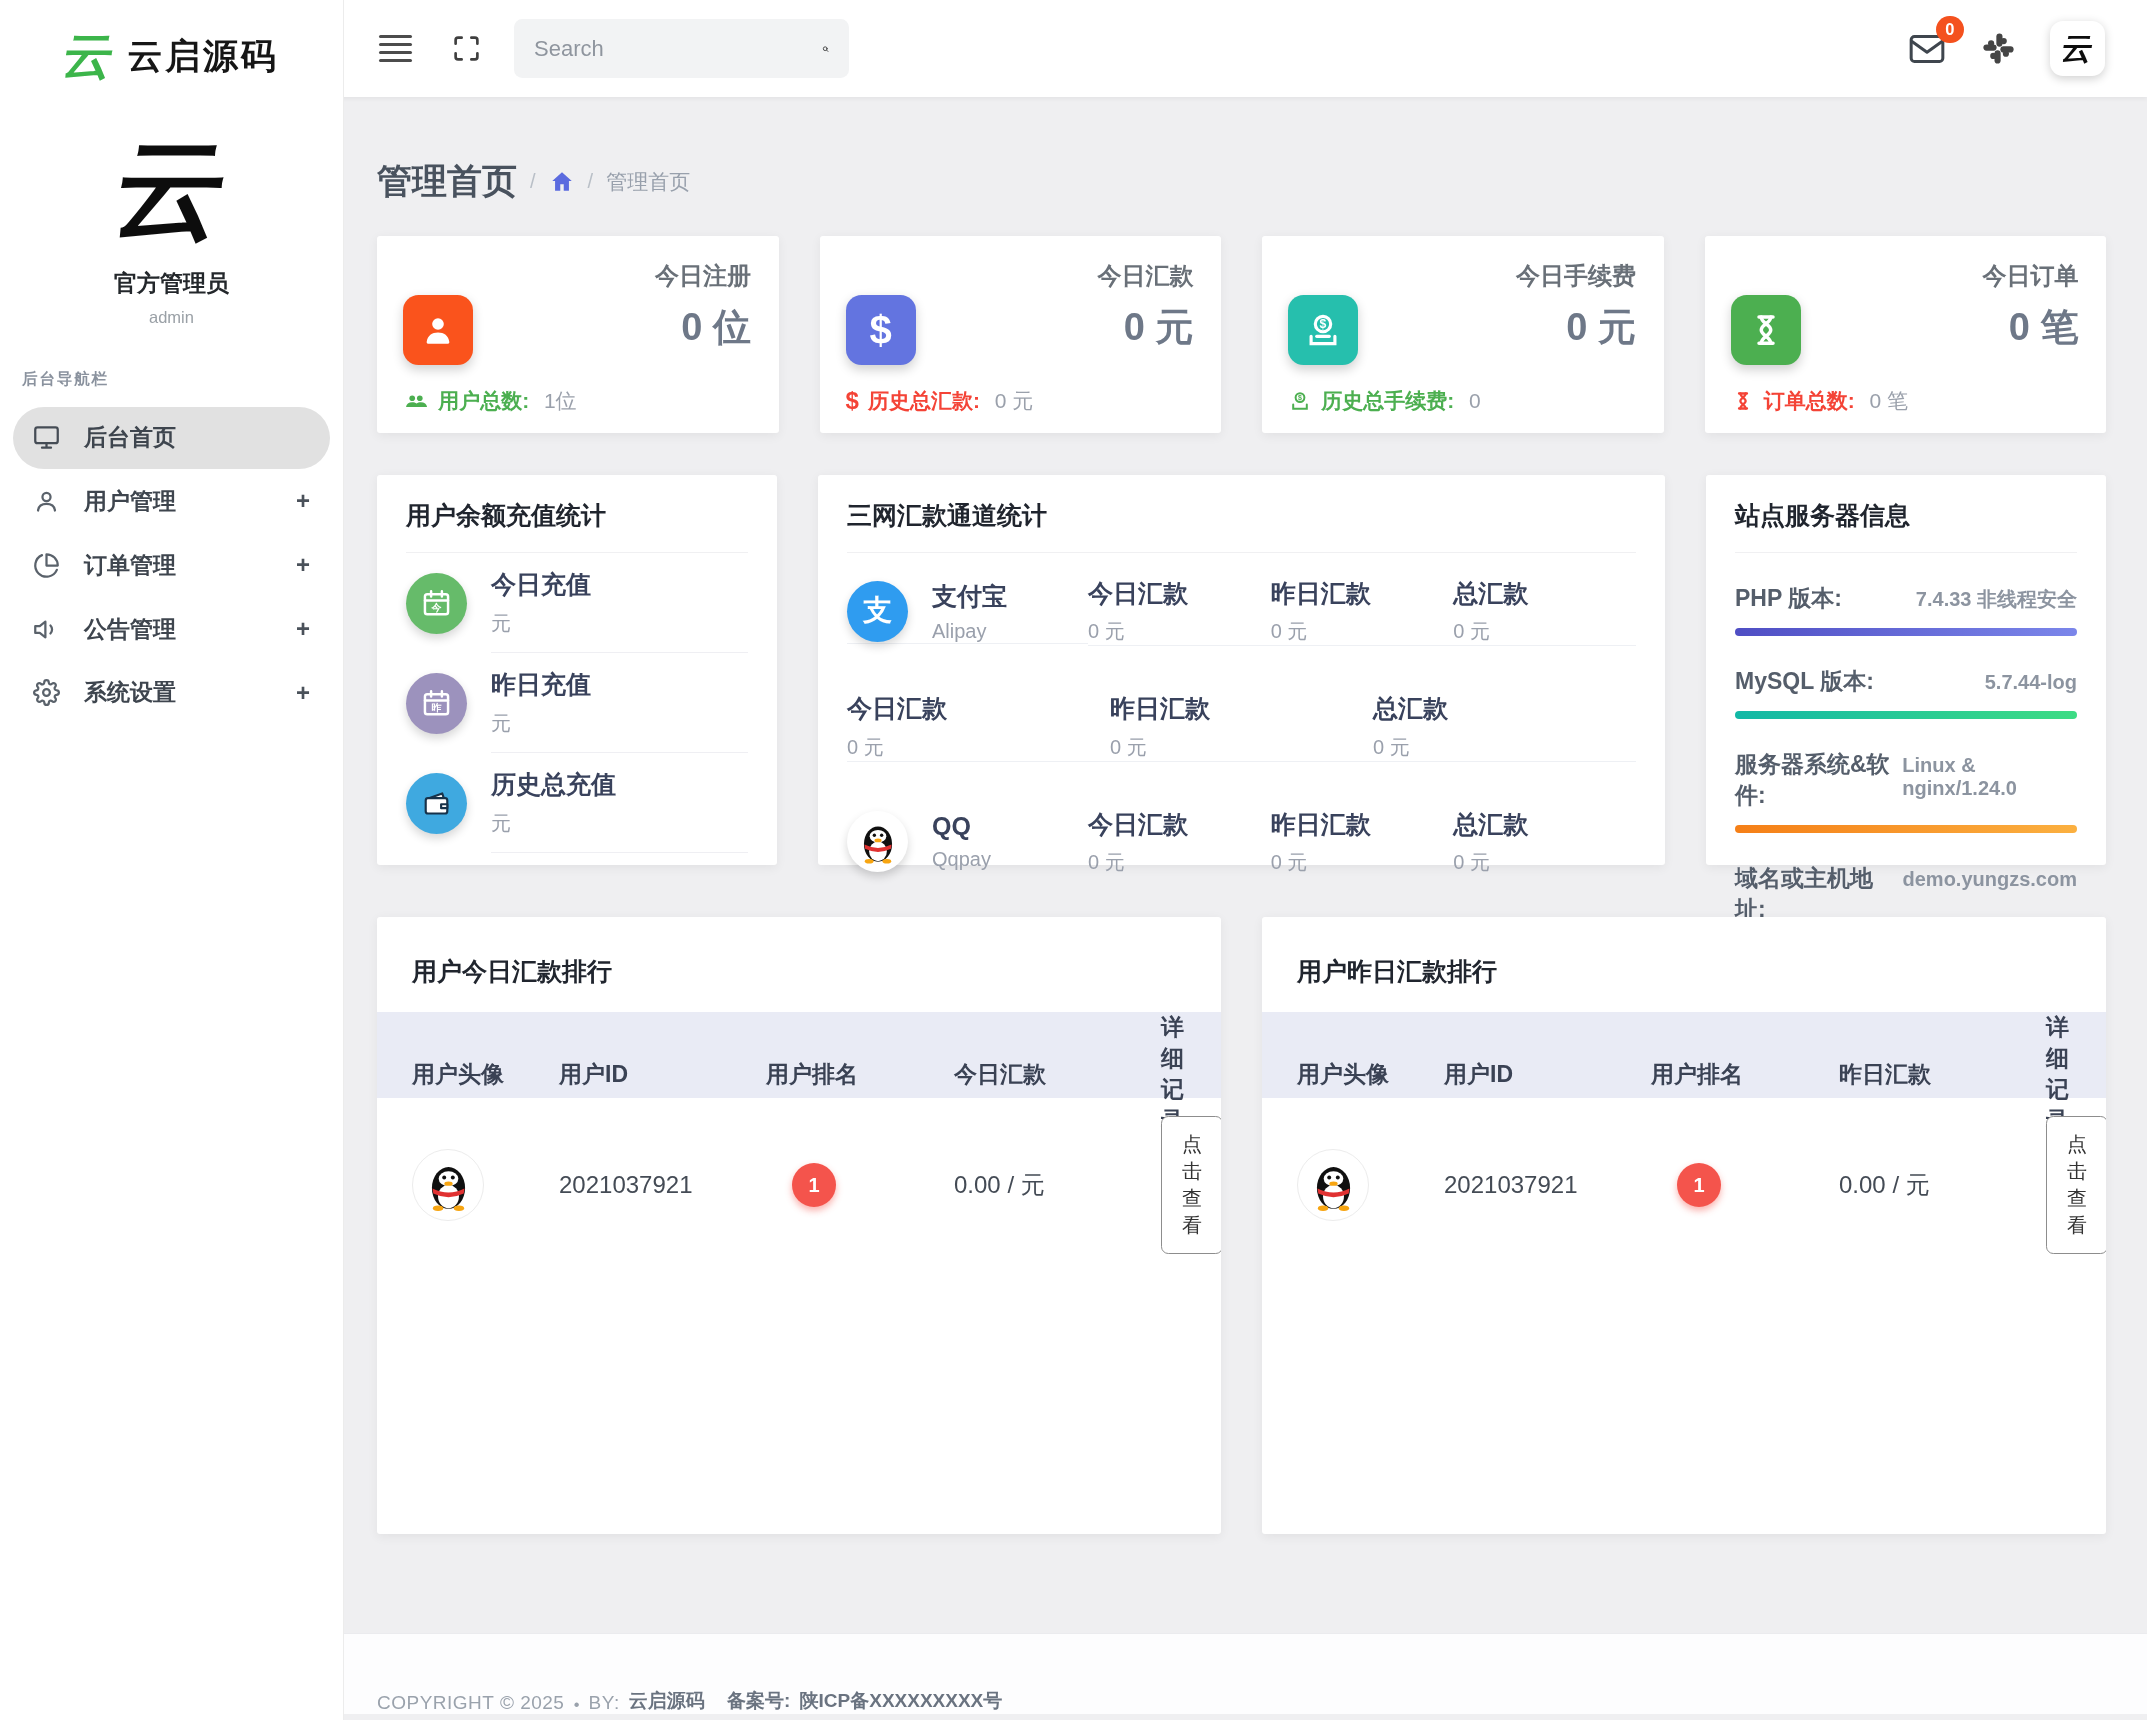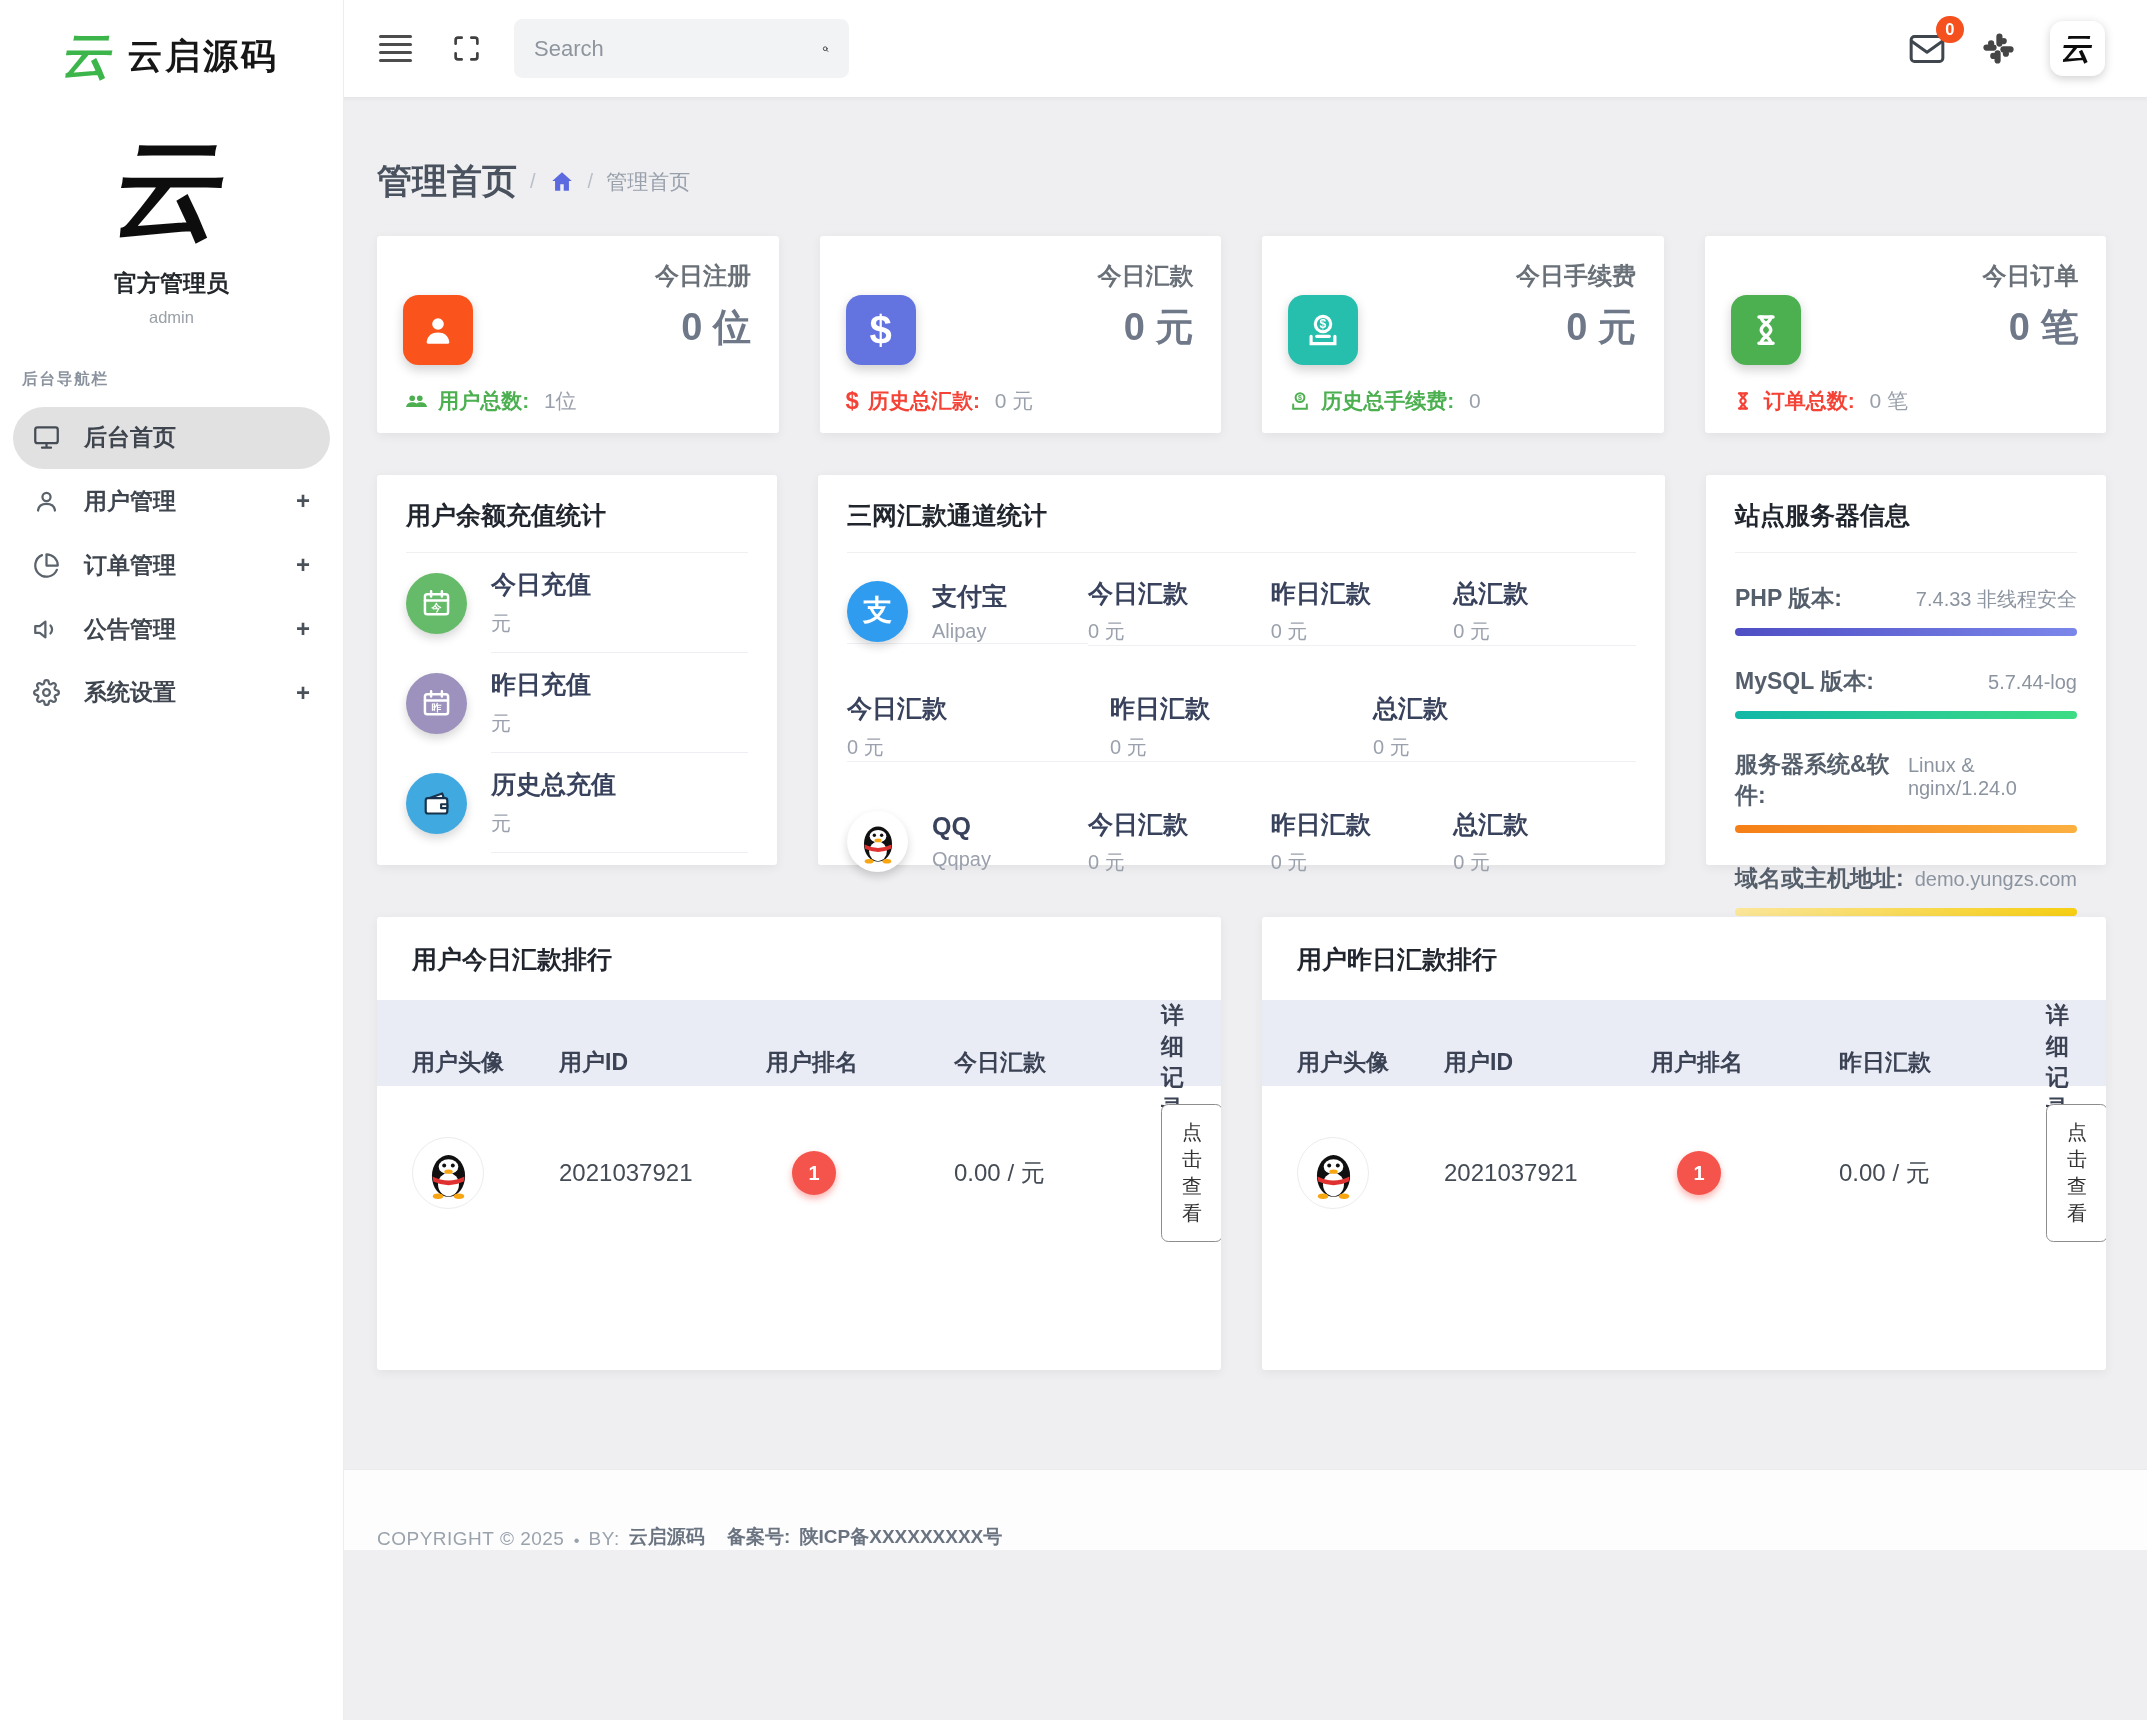--- a/index.html
+++ b/index.html
@@ -99,30 +99,30 @@
   .metric-block{ flex:1;}
   .metric-label{ font-size:25px; font-weight:800; color:#39425c;}
   .metric-value{ font-size:20px; color:#9aa0ac; margin-top:8.3px;}
   .alipay-circle{ background:#2f9cf0;} .wechat-circle{ background:#43cd5e;}
   .qq-circle{ background:#fff; box-shadow:0 4.6px 9.2px rgba(0,0,0,.16);}
   .alipay-glyph{ color:#fff; font-size:29px; font-weight:800;}
 
   .server-row{ margin-top:30px;}
   .server-line{ display:flex; justify-content:space-between; align-items:baseline;}
   .server-label{ font-size:23px; font-weight:800; color:#555e6b;}
-  .server-value{ font-size:20px; color:#8c94a0; font-weight:400;}
+  .server-value{ font-size:20px; color:#8c94a0; font-weight:700;}
   .server-bar{ height:8.3px; border-radius:4.6px; margin-top:13.8px;}
   .bar-php{ background:linear-gradient(90deg,#4f4ec4,#7b86ea);}
   .bar-mysql{ background:linear-gradient(90deg,#12b8a6,#3ddc84);}
   .bar-server{ background:linear-gradient(90deg,#f57f17,#fbb040);}
   .bar-domain{ background:linear-gradient(90deg,#fbe69a,#f6ce13);}
 
   
   .tables-grid{ display:grid; grid-template-columns:1fr 1fr; gap:41px; margin-top:52px;}
-  .table-card{ height:453px; padding-top:26px; overflow:hidden;}
+  .table-card{ height:617px; padding-top:38px; overflow:hidden;}
   .table-card .card-title{ border:none; padding:0 35px 24px 35px;}
   .thead{ background:#e9ebf5; display:grid; grid-template-columns:147px 207px 188px 207px 1fr;
     padding:0 35px; height:86px; align-items:center;}
   .th{ font-size:23px; font-weight:800; color:#3a4254;}
   .trow{ display:grid; grid-template-columns:147px 207px 188px 207px 1fr; padding:18.4px 35px;
     align-items:center;}
   .row-avatar{ width:72px; height:72px; border-radius:50%; border:1.8px solid #ececec;
     display:flex; align-items:center; justify-content:center; background:#fff; overflow:hidden;}
   .cell-id{ font-size:24px; color:#444b55;}
   .rank-badge{ width:44px; height:44px; border-radius:50%; background:#f4544c;

